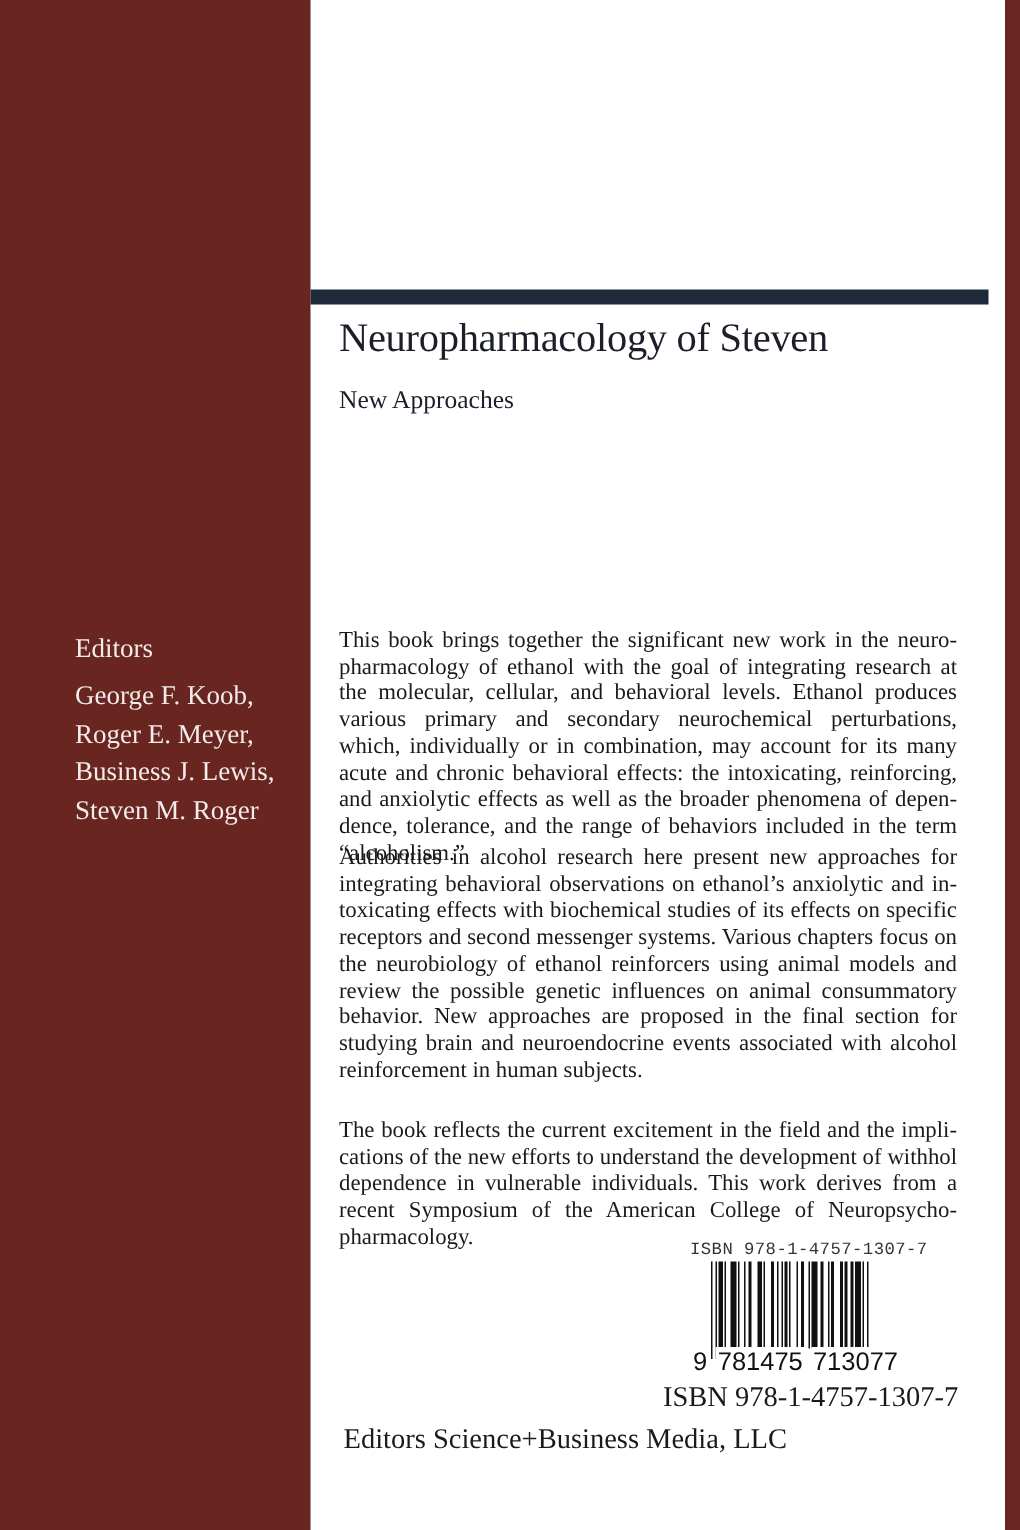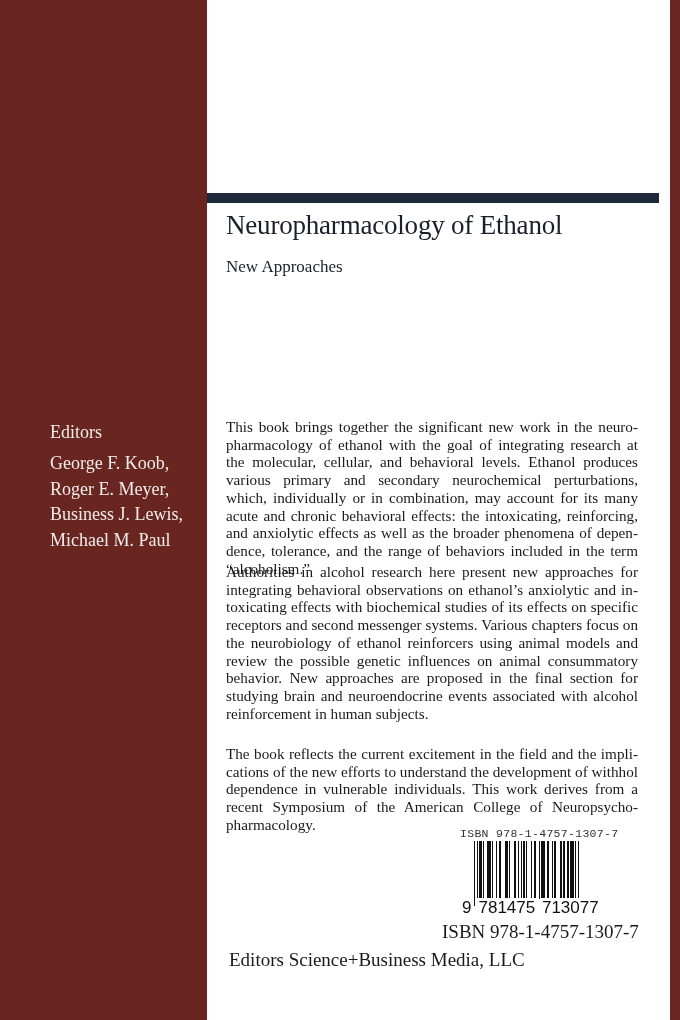--- a/index.html
+++ b/index.html
@@ -73,29 +73,29 @@
     }
   </style>
 </head>
 <body>
 
 <div class="left-panel"></div>
 <div class="white-panel"></div>
 <div class="right-strip"></div>
 <div class="title-bar"></div>
 
-<div class="title">Neuropharmacology of Ethanol</div>
+<div class="title">Neuropharmacology of Steven</div>
 <div class="subtitle">New Approaches</div>
 
 <div class="editors">
   <div class="editors-label">Editors</div>
   <div class="editor-name">George F. Koob,</div>
   <div class="editor-name">Roger E. Meyer,</div>
   <div class="editor-name">Business J. Lewis,</div>
-  <div class="editor-name">Michael M. Paul</div>
+  <div class="editor-name">Steven M. Roger</div>
 </div>
 
 <div class="desc p1">This book brings together the significant new work in the neuro­pharmacology of ethanol with the goal of integrating research at the molecular, cellular, and behavioral levels. Ethanol produces various primary and secondary neurochemical perturbations, which, individually or in combination, may account for its many acute and chronic behavioral effects: the intoxicating, reinforcing, and anxiolytic effects as well as the broader phenomena of depen­dence, tolerance, and the range of behaviors included in the term “alcoholism.”</div>
 <div class="desc p2">Authorities in alcohol research here present new approaches for integrating behavioral observations on ethanol’s anxiolytic and in­toxicating effects with biochemical studies of its effects on specific receptors and second messenger systems. Various chapters focus on the neurobiology of ethanol reinforcers using animal models and review the possible genetic influences on animal consumma­tory behavior. New approaches are proposed in the final section for studying brain and neuroendocrine events associated with al­cohol reinforcement in human subjects.</div>
 <div class="desc p3">The book reflects the current excitement in the field and the impli­cations of the new efforts to understand the development of with­hol dependence in vulnerable individuals. This work derives from a recent Symposium of the American College of Neuropsycho­pharmacology.</div>
 
 <div class="isbn-top">ISBN 978-1-4757-1307-7</div>
 <div class="barcode" id="barcode">
     <span class="guard" style="width: 1.3px;"></span>
     <span class="guard" style="width: 1.3px; background: transparent;"></span>

